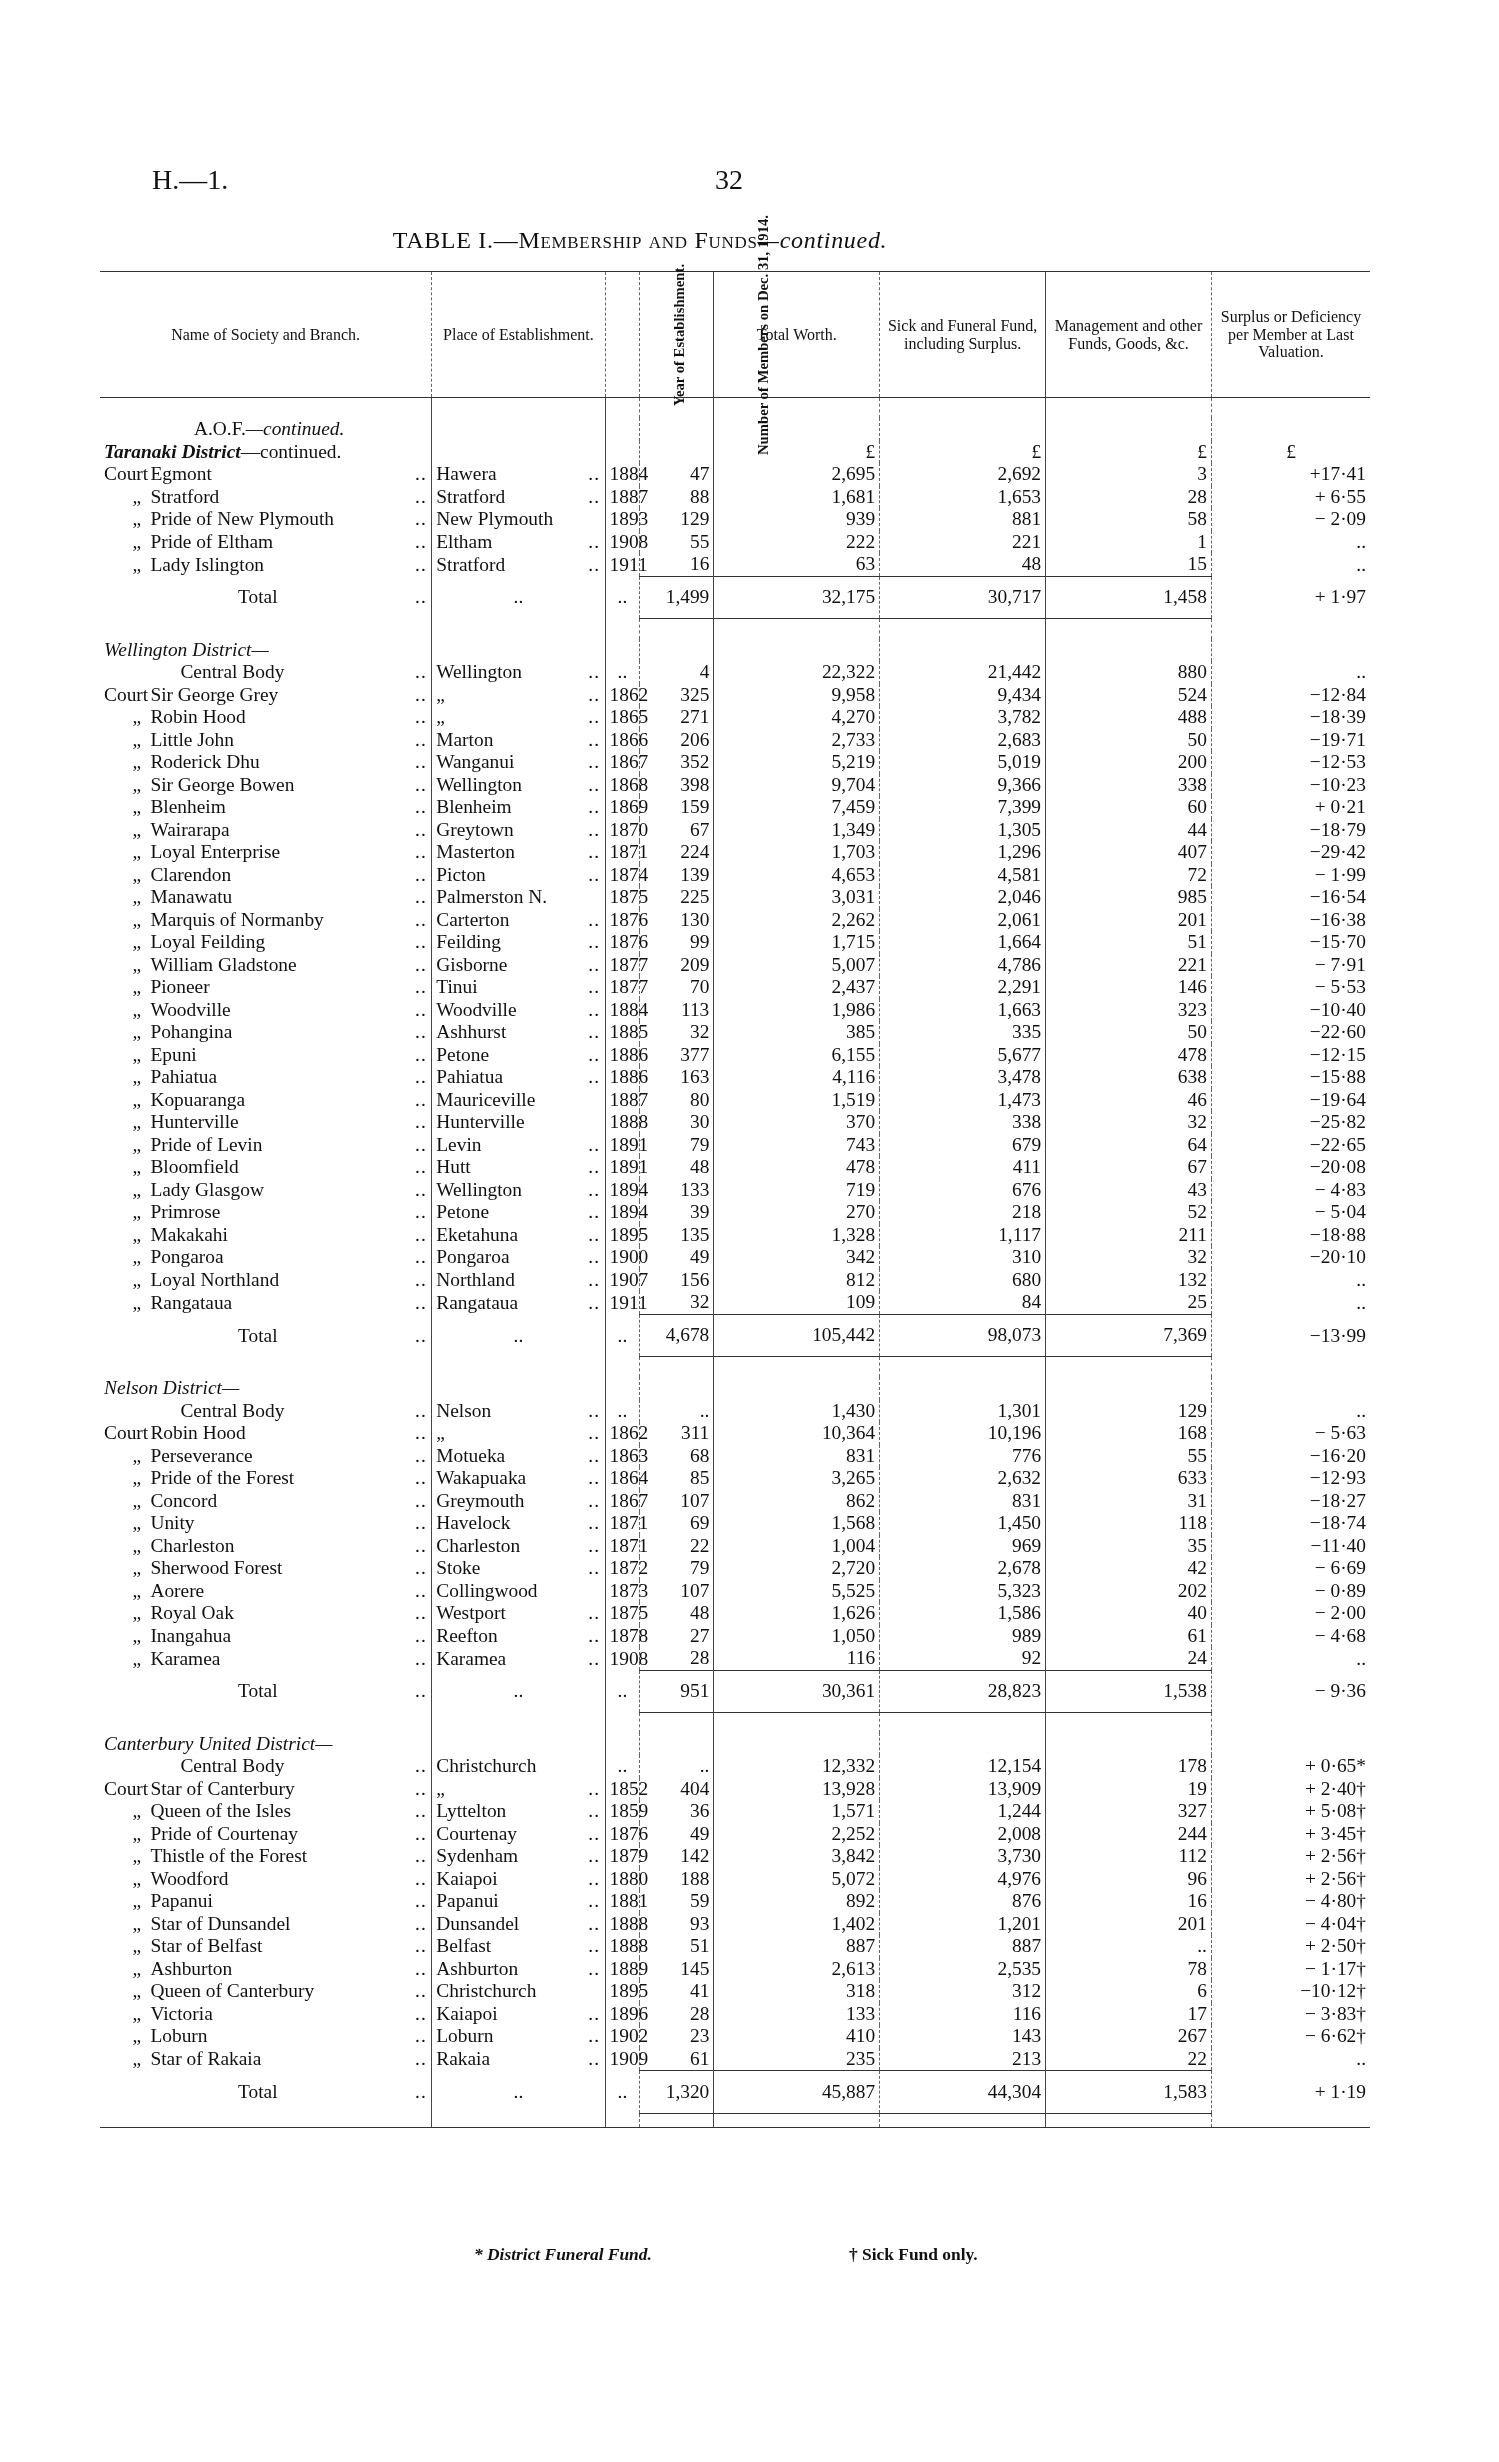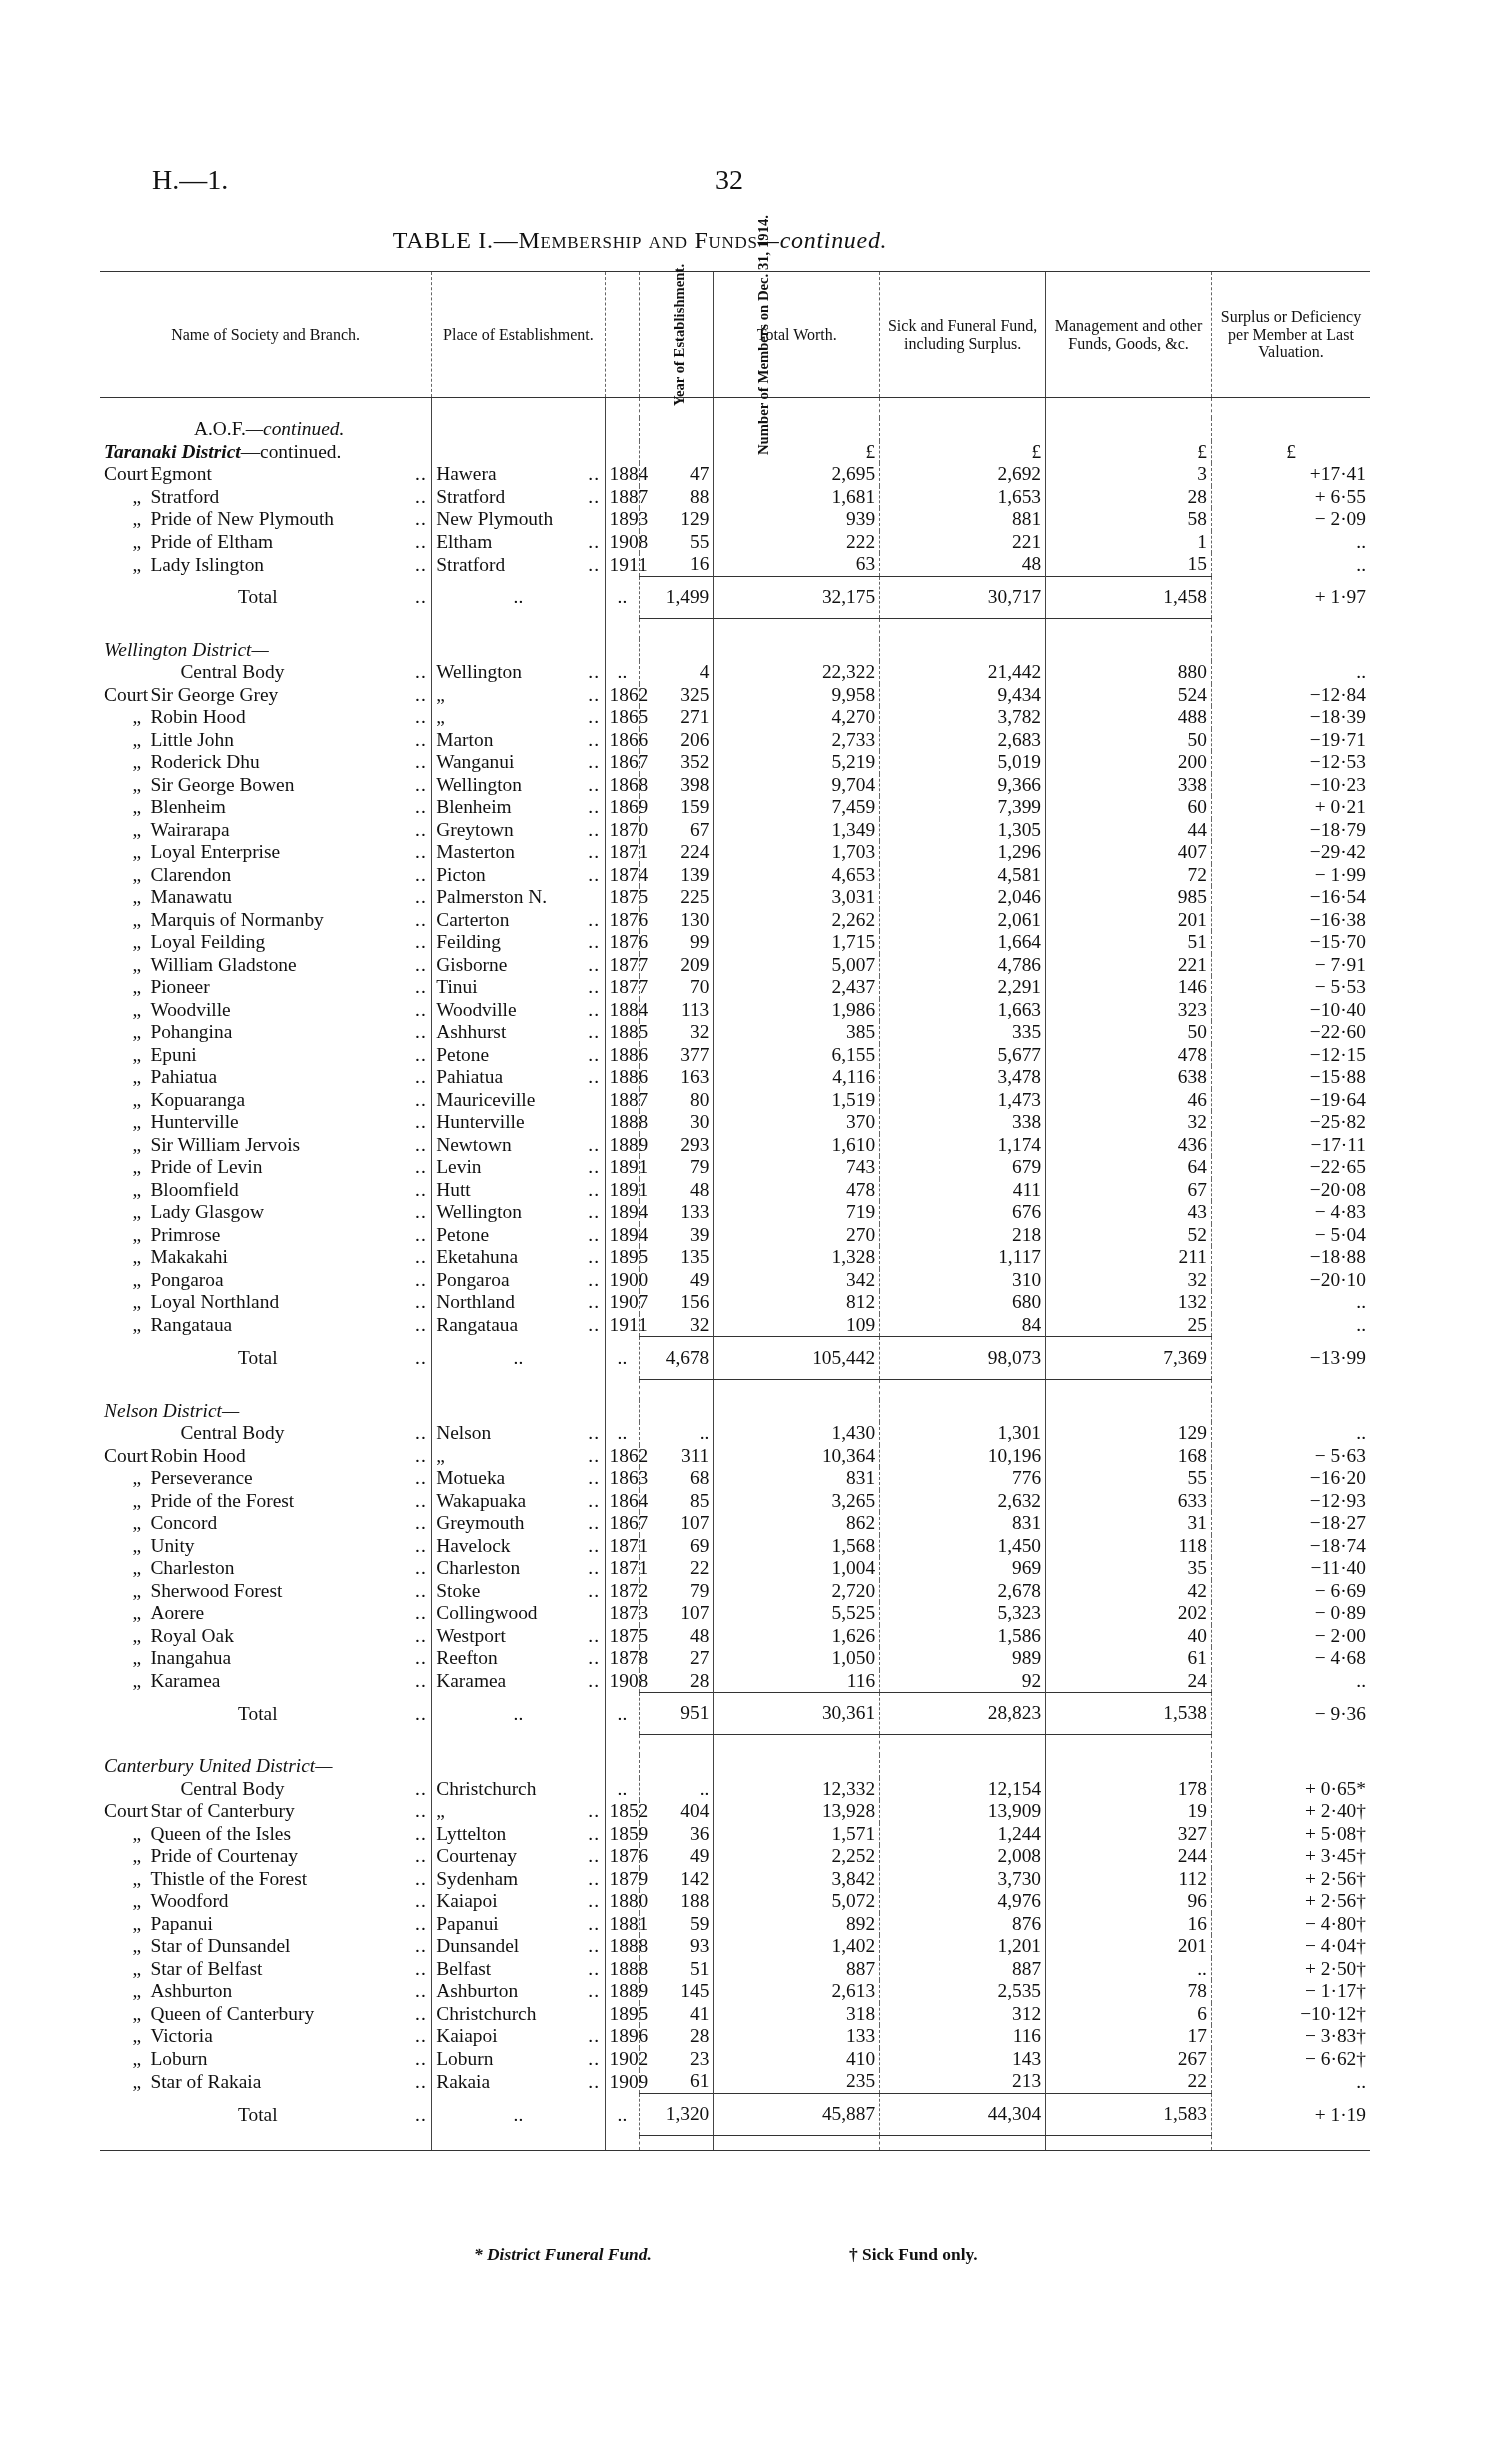--- a/index.html
+++ b/index.html
@@ -394,30 +394,20 @@
         <td class="name"><span class="lead">„</span><span>Hunterville</span><span class="dots">..</span></td>
         <td class="vl"><span>Hunterville</span></td>
         <td class="vl yr">1888</td>
         <td class="vd num">30</td>
         <td class="vl num">370</td>
         <td class="vd num">338</td>
         <td class="vl num">32</td>
         <td class="vd sp">−25·82</td>
       </tr>
       <tr>
-        <td class="name"><span class="lead">„</span><span>Sir William Jervois</span><span class="dots">..</span></td>
-        <td class="vl"><span>Newtown</span><span class="dots">..</span></td>
-        <td class="vl yr">1889</td>
-        <td class="vd num">293</td>
-        <td class="vl num">1,610</td>
-        <td class="vd num">1,174</td>
-        <td class="vl num">436</td>
-        <td class="vd sp">−17·11</td>
-      </tr>
-      <tr>
         <td class="name"><span class="lead">„</span><span>Pride of Levin</span><span class="dots">..</span></td>
         <td class="vl"><span>Levin</span><span class="dots">..</span></td>
         <td class="vl yr">1891</td>
         <td class="vd num">79</td>
         <td class="vl num">743</td>
         <td class="vd num">679</td>
         <td class="vl num">64</td>
         <td class="vd sp">−22·65</td>
       </tr>
       <tr>

